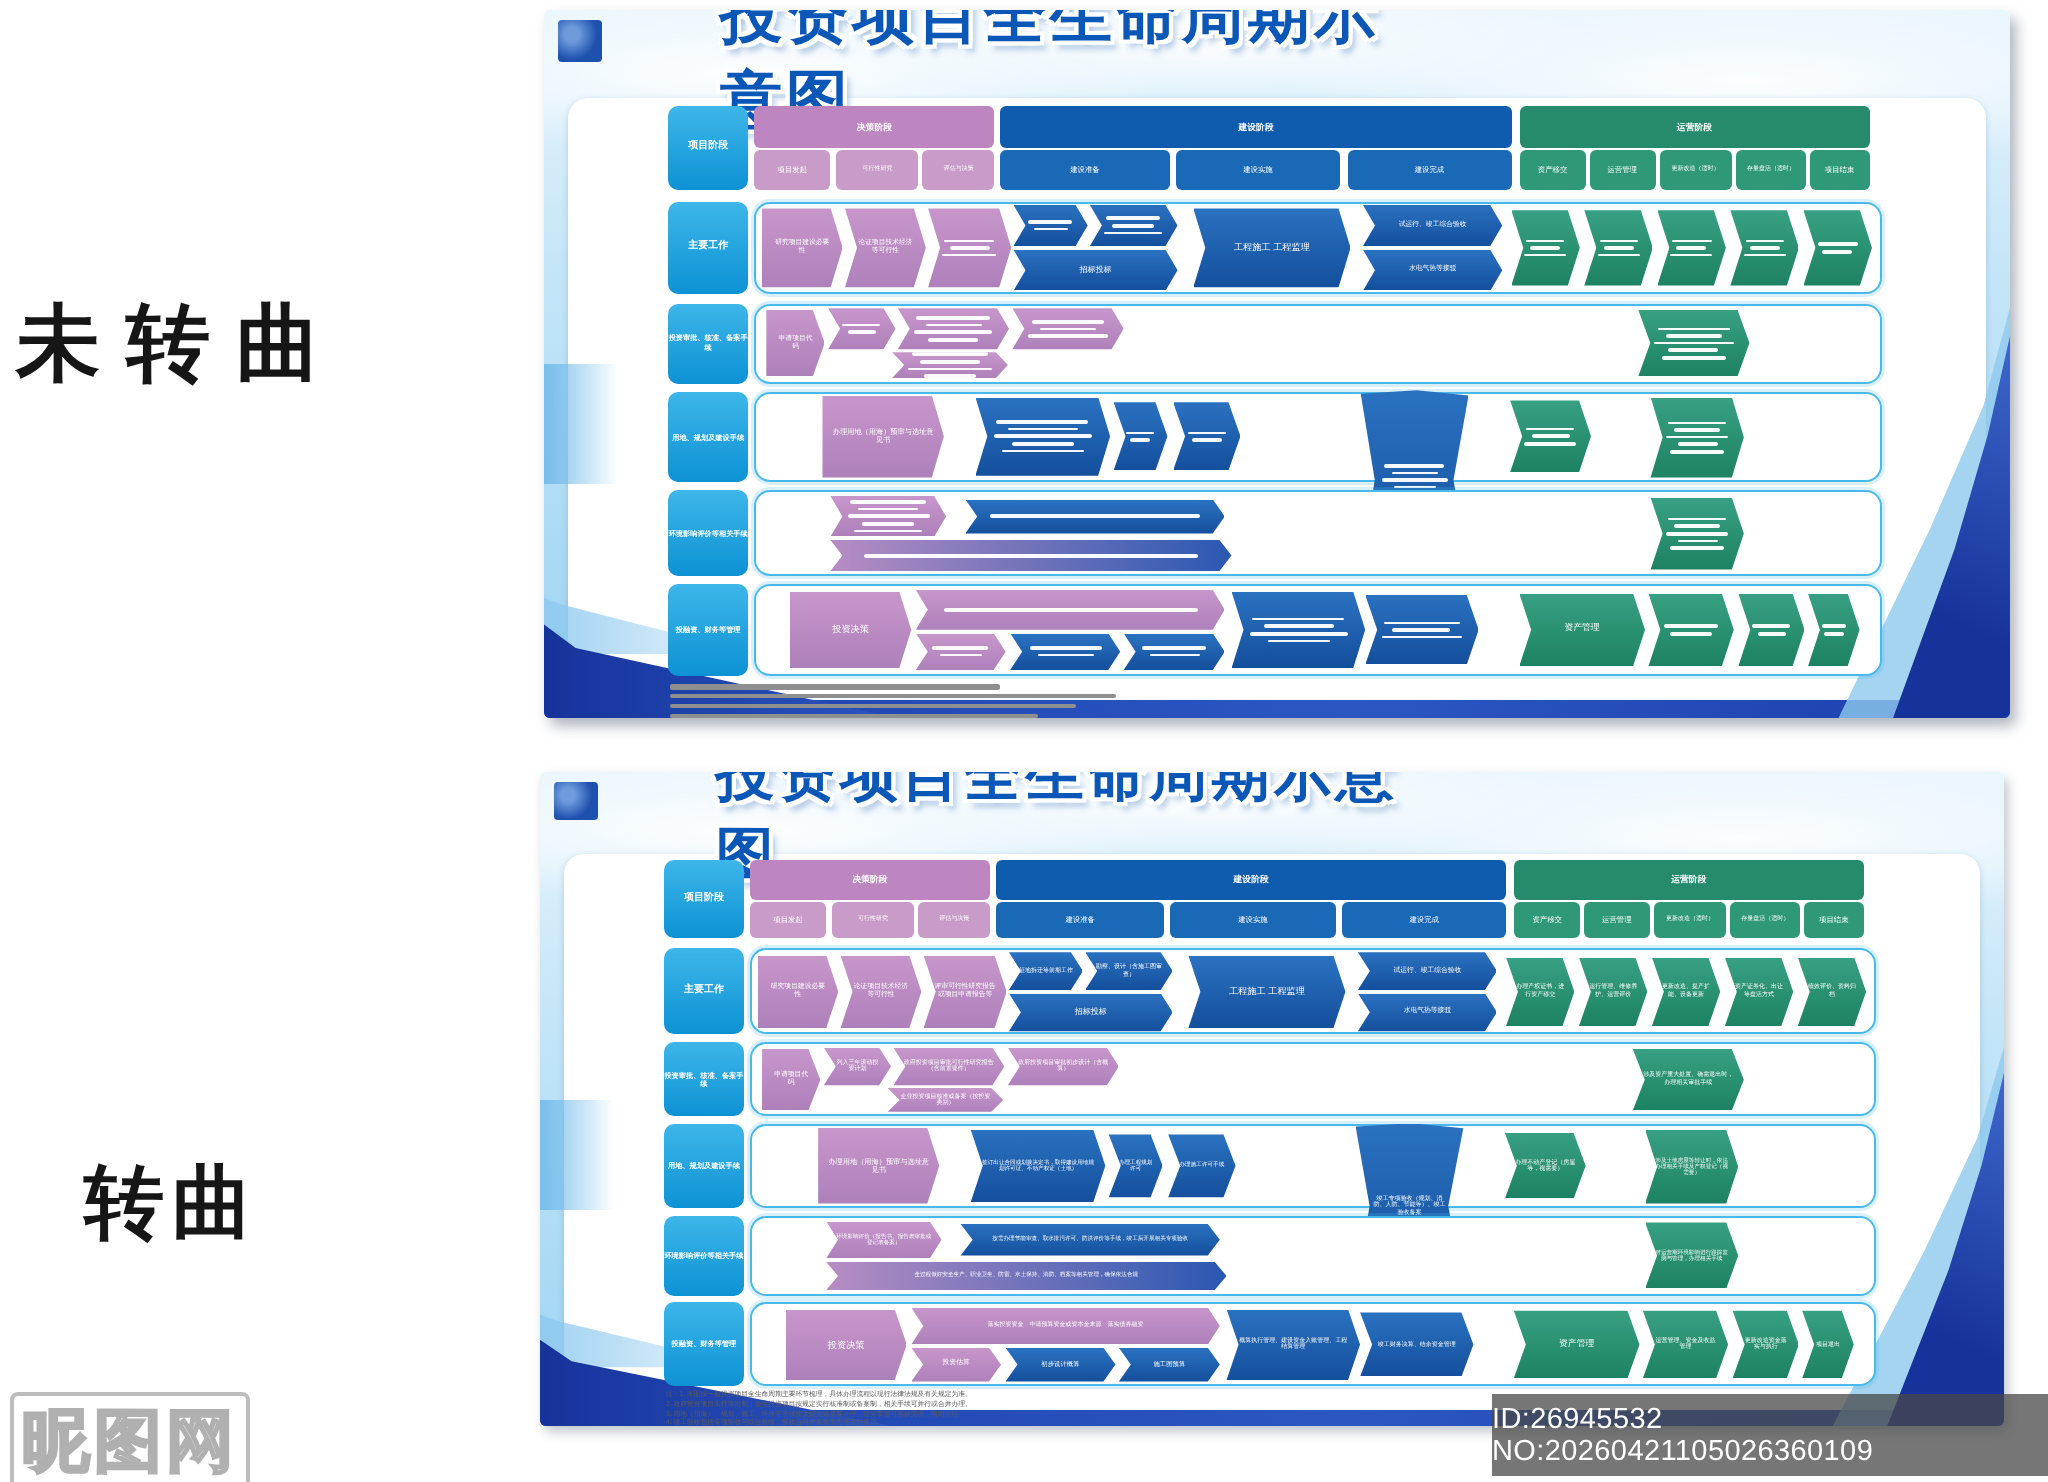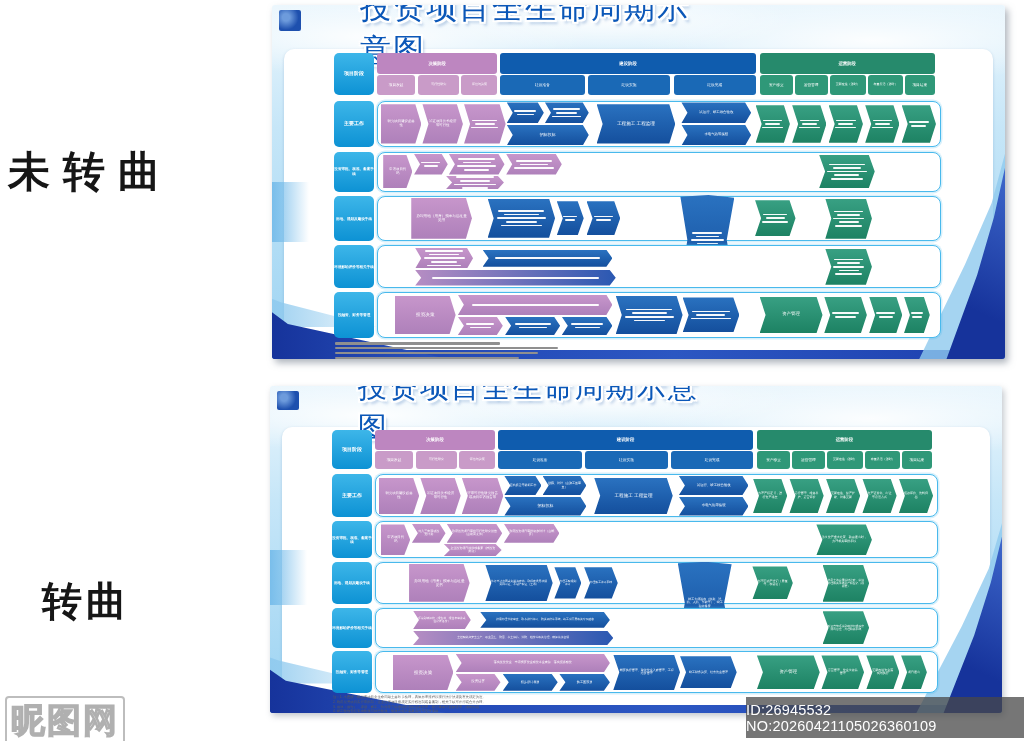--- a/index.html
+++ b/index.html
@@ -20,21 +20,21 @@
      radial-gradient(42% 16% at 14% 9%,rgba(255,255,255,.95),rgba(255,255,255,0) 70%),
      radial-gradient(36% 13% at 46% 4%,rgba(255,255,255,.9),rgba(255,255,255,0) 70%),
      radial-gradient(46% 17% at 82% 10%,rgba(255,255,255,.9),rgba(255,255,255,0) 70%),
      radial-gradient(30% 10% at 64% 20%,rgba(255,255,255,.7),rgba(255,255,255,0) 70%),
      radial-gradient(26% 9% at 28% 24%,rgba(255,255,255,.6),rgba(255,255,255,0) 70%);}
   .panel{position:absolute;left:1.6%;right:1.6%;top:12.4%;bottom:1%;background:#fff;
        border-radius:10px;box-shadow:0 1px 3px rgba(60,110,160,.25);}
   .corner-logo{position:absolute;left:.9%;top:1.4%;width:3%;height:6%;border-radius:2px;
        background:radial-gradient(circle at 32% 35%,#6d9bdc 18%,#1e50ae 62%);}
   .poster-title{position:absolute;left:12%;top:1.8%;width:47%;height:10%;display:flex;
-       align-items:center;justify-content:center;font-weight:normal;letter-spacing:2px;
+       align-items:center;justify-content:center;font-weight:bold;letter-spacing:2px;
        text-shadow:-2px -2px 0 #fff,2px -2px 0 #fff,-2px 2px 0 #fff,2px 2px 0 #fff,
                    0 -2px 0 #fff,0 2px 0 #fff,-2px 0 0 #fff,2px 0 0 #fff,3px 4px 3px rgba(30,90,170,.35);}
   .bottom-strip{position:absolute;left:0;right:0;bottom:0;height:2.6%;z-index:2;
        background:linear-gradient(90deg,#1d3fae,#2c57c2 55%,#1d3fae);}
   .wave-bl{position:absolute;left:0;bottom:0;width:24%;height:15%;z-index:3;
        background:linear-gradient(90deg,#16339b,#2b55c0);
        clip-path:polygon(0 12%,9% 34%,100% 100%,0 100%);}
   .wave-bl-light{position:absolute;left:0;bottom:9%;width:17%;height:8%;z-index:3;opacity:.85;
        background:linear-gradient(90deg,#8ec9ee,rgba(142,201,238,0));
        clip-path:polygon(0 0,7% 12%,85% 100%,0 100%);}

